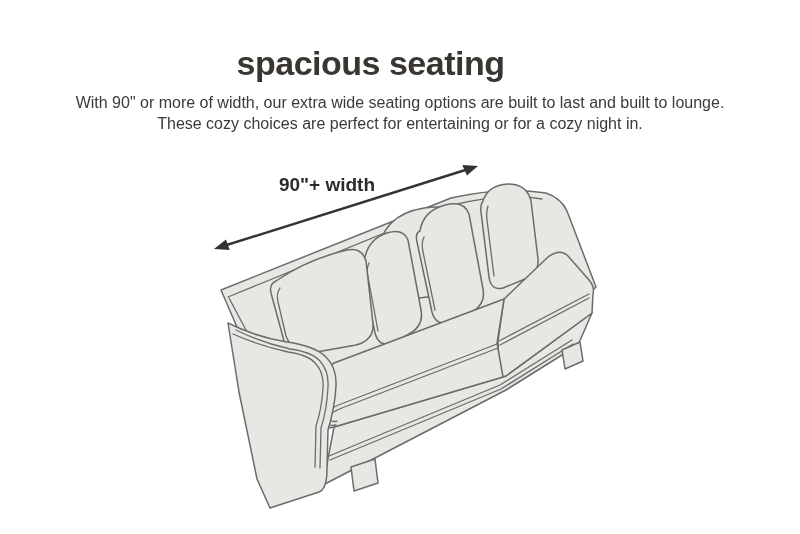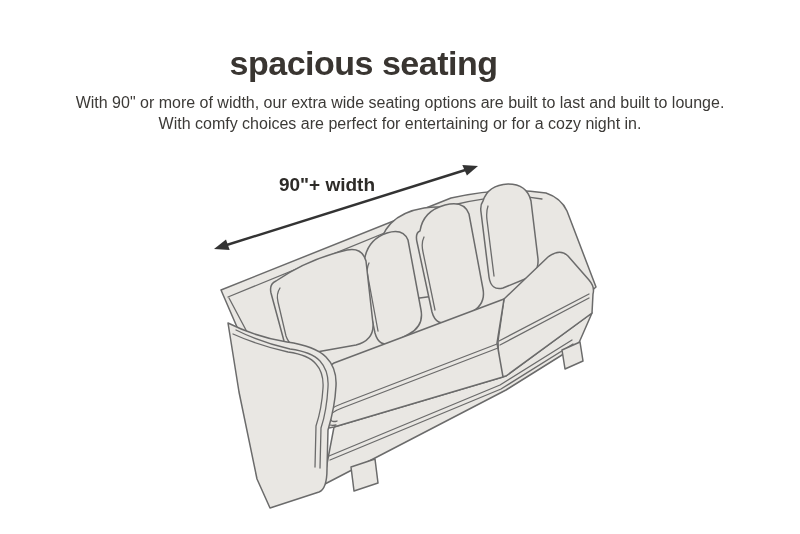--- a/index.html
+++ b/index.html
@@ -12,21 +12,21 @@
     font-family: "Liberation Sans", "DejaVu Sans", sans-serif;
   }
   .page {
     position: relative;
     width: 800px;
     height: 534px;
   }
   .title {
     position: absolute;
     top: 44px;
-    left: 9px;
+    left: 16px;
     width: 709px;
     margin: 0;
     text-align: center;
     font-size: 34px;
     font-weight: 700;
     letter-spacing: -0.5px;
     color: var(--title-text, #393531);
   }
   .desc {
     position: absolute;
@@ -77,21 +77,21 @@
     fill: var(--label-text, #2d2b28);
   }
 </style>
 </head>
 <body>
 
 <div class="page">
 
   <h1 class="title">spacious seating</h1>
 
-  <p class="desc"><span>With 90" or more of width, our extra wide seating options are built to last and built to lounge.</span><br><span>With comfy choices are perfect for entertaining or for a cozy night in.</span></p>
+  <p class="desc"><span>With 90" or more of width, our extra wide seating options are built to last and built to lounge.</span><br><span>These cozy choices are perfect for entertaining or for a cozy night in.</span></p>
 
   <div class="art">
     <svg viewBox="0 0 800 534" width="800" height="534">
 
       <g>
         <line class="arrow-line" x1="223.5" y1="246" x2="468.5" y2="169"></line>
         <path class="arrow-head" d="M214,249 L229.7,250.1 L226,239.5 Z"></path>
         <path class="arrow-head" d="M478,166 L466.9,175.5 L462.3,164.9 Z"></path>
         <text class="dim-label" x="327" y="191" text-anchor="middle">90"+ width</text>
       </g>

